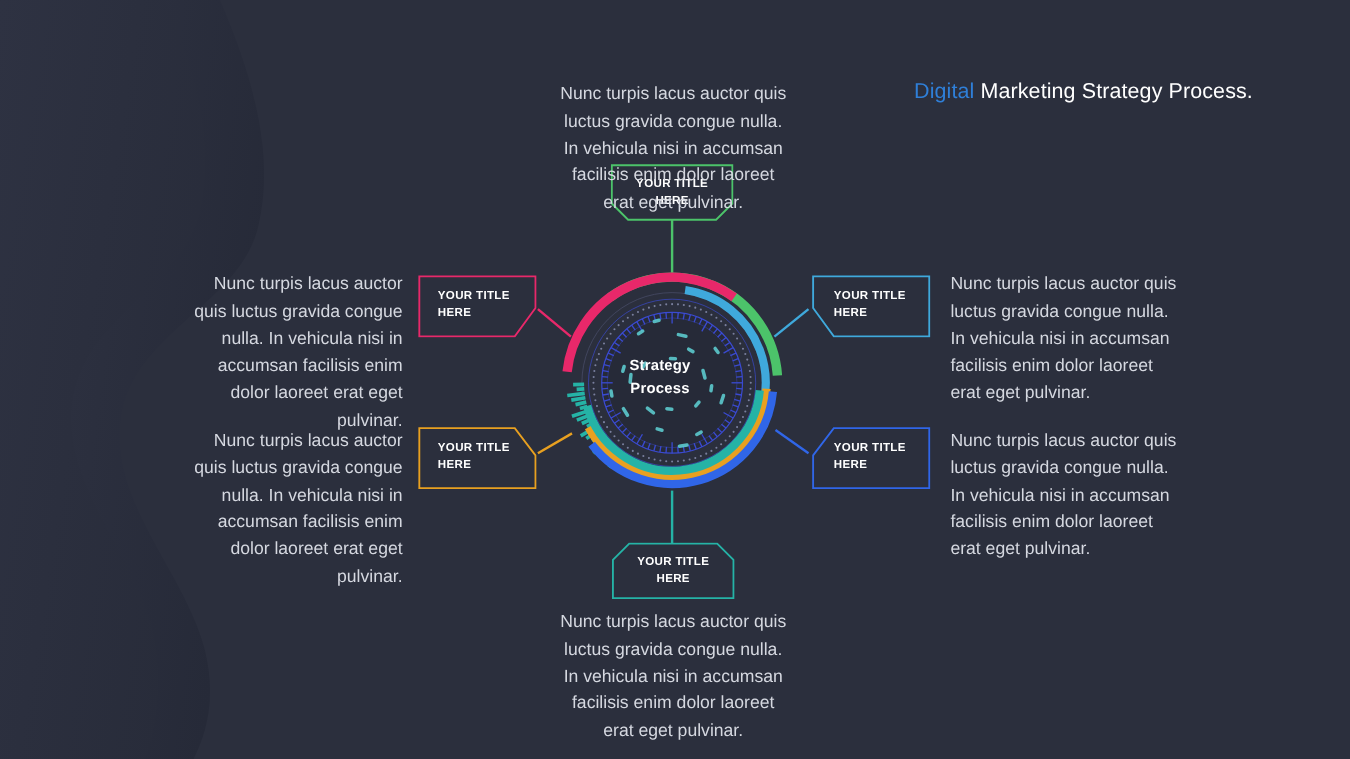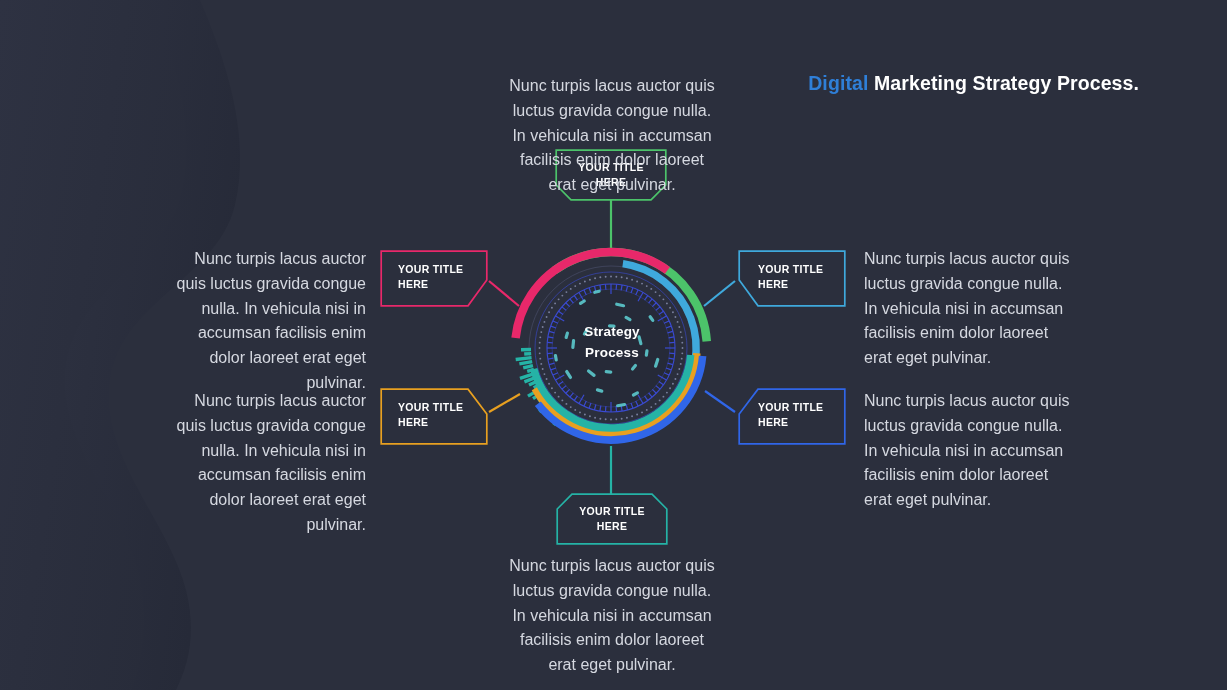--- a/index.html
+++ b/index.html
@@ -36,21 +36,21 @@
   }
 
   
   .title {
     position: absolute;
     right: 88px;
     top: 70px;
     width: 420px;
     text-align: right;
     font-size: 19.5px;
-    font-weight: bold;
+    font-weight: normal;
     line-height: 1.42;
     letter-spacing: .1px;
   }
   .title .accent { color: #2f7fd8; }
   .title .rest { color: #ffffff; }
 
   
   .para {
     position: absolute;
     width: 200px;
@@ -110,21 +110,21 @@
   
   .hub {
     position: absolute;
     left: 499px;
     top: 236px;
     width: 224px;
     height: 224px;
   }
   .hub-label {
     position: absolute;
-    left: 500px;
+    left: 488px;
     top: 322px;
     width: 224px;
     text-align: center;
     font-size: 13.5px;
     font-weight: bold;
     line-height: 1.55;
     color: #ffffff;
     letter-spacing: .2px;
     white-space: pre-line;
     pointer-events: none;

